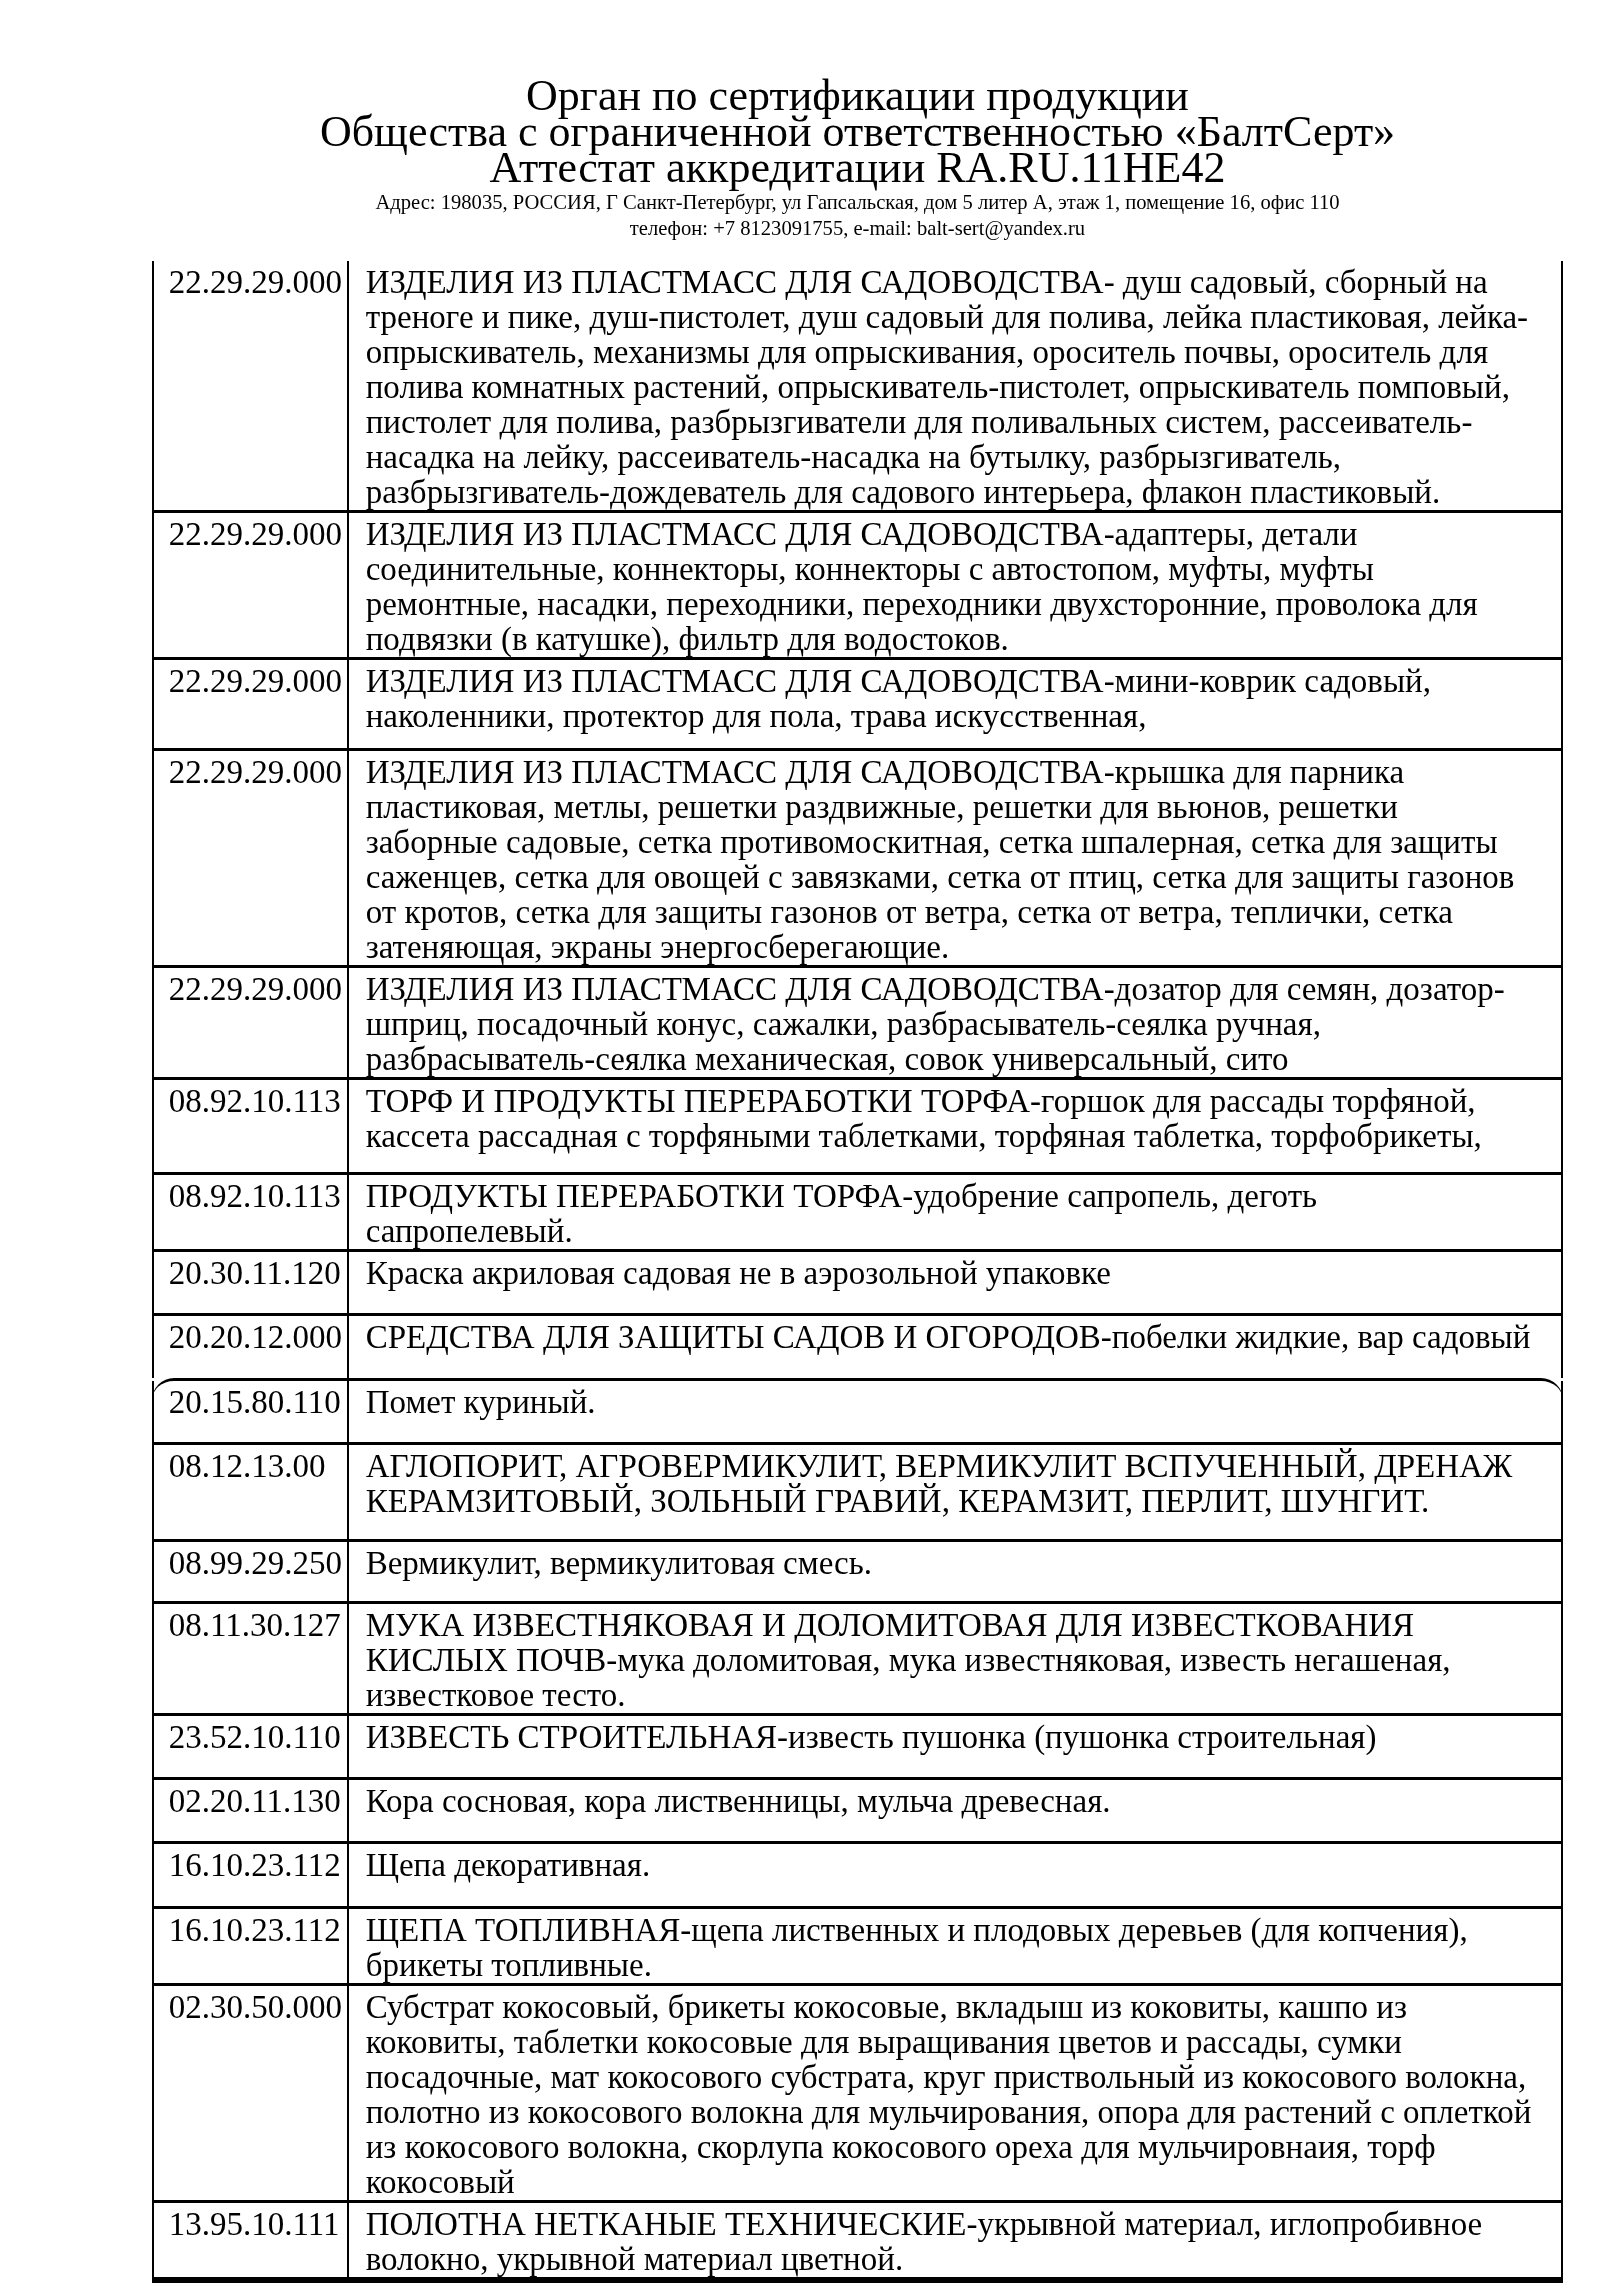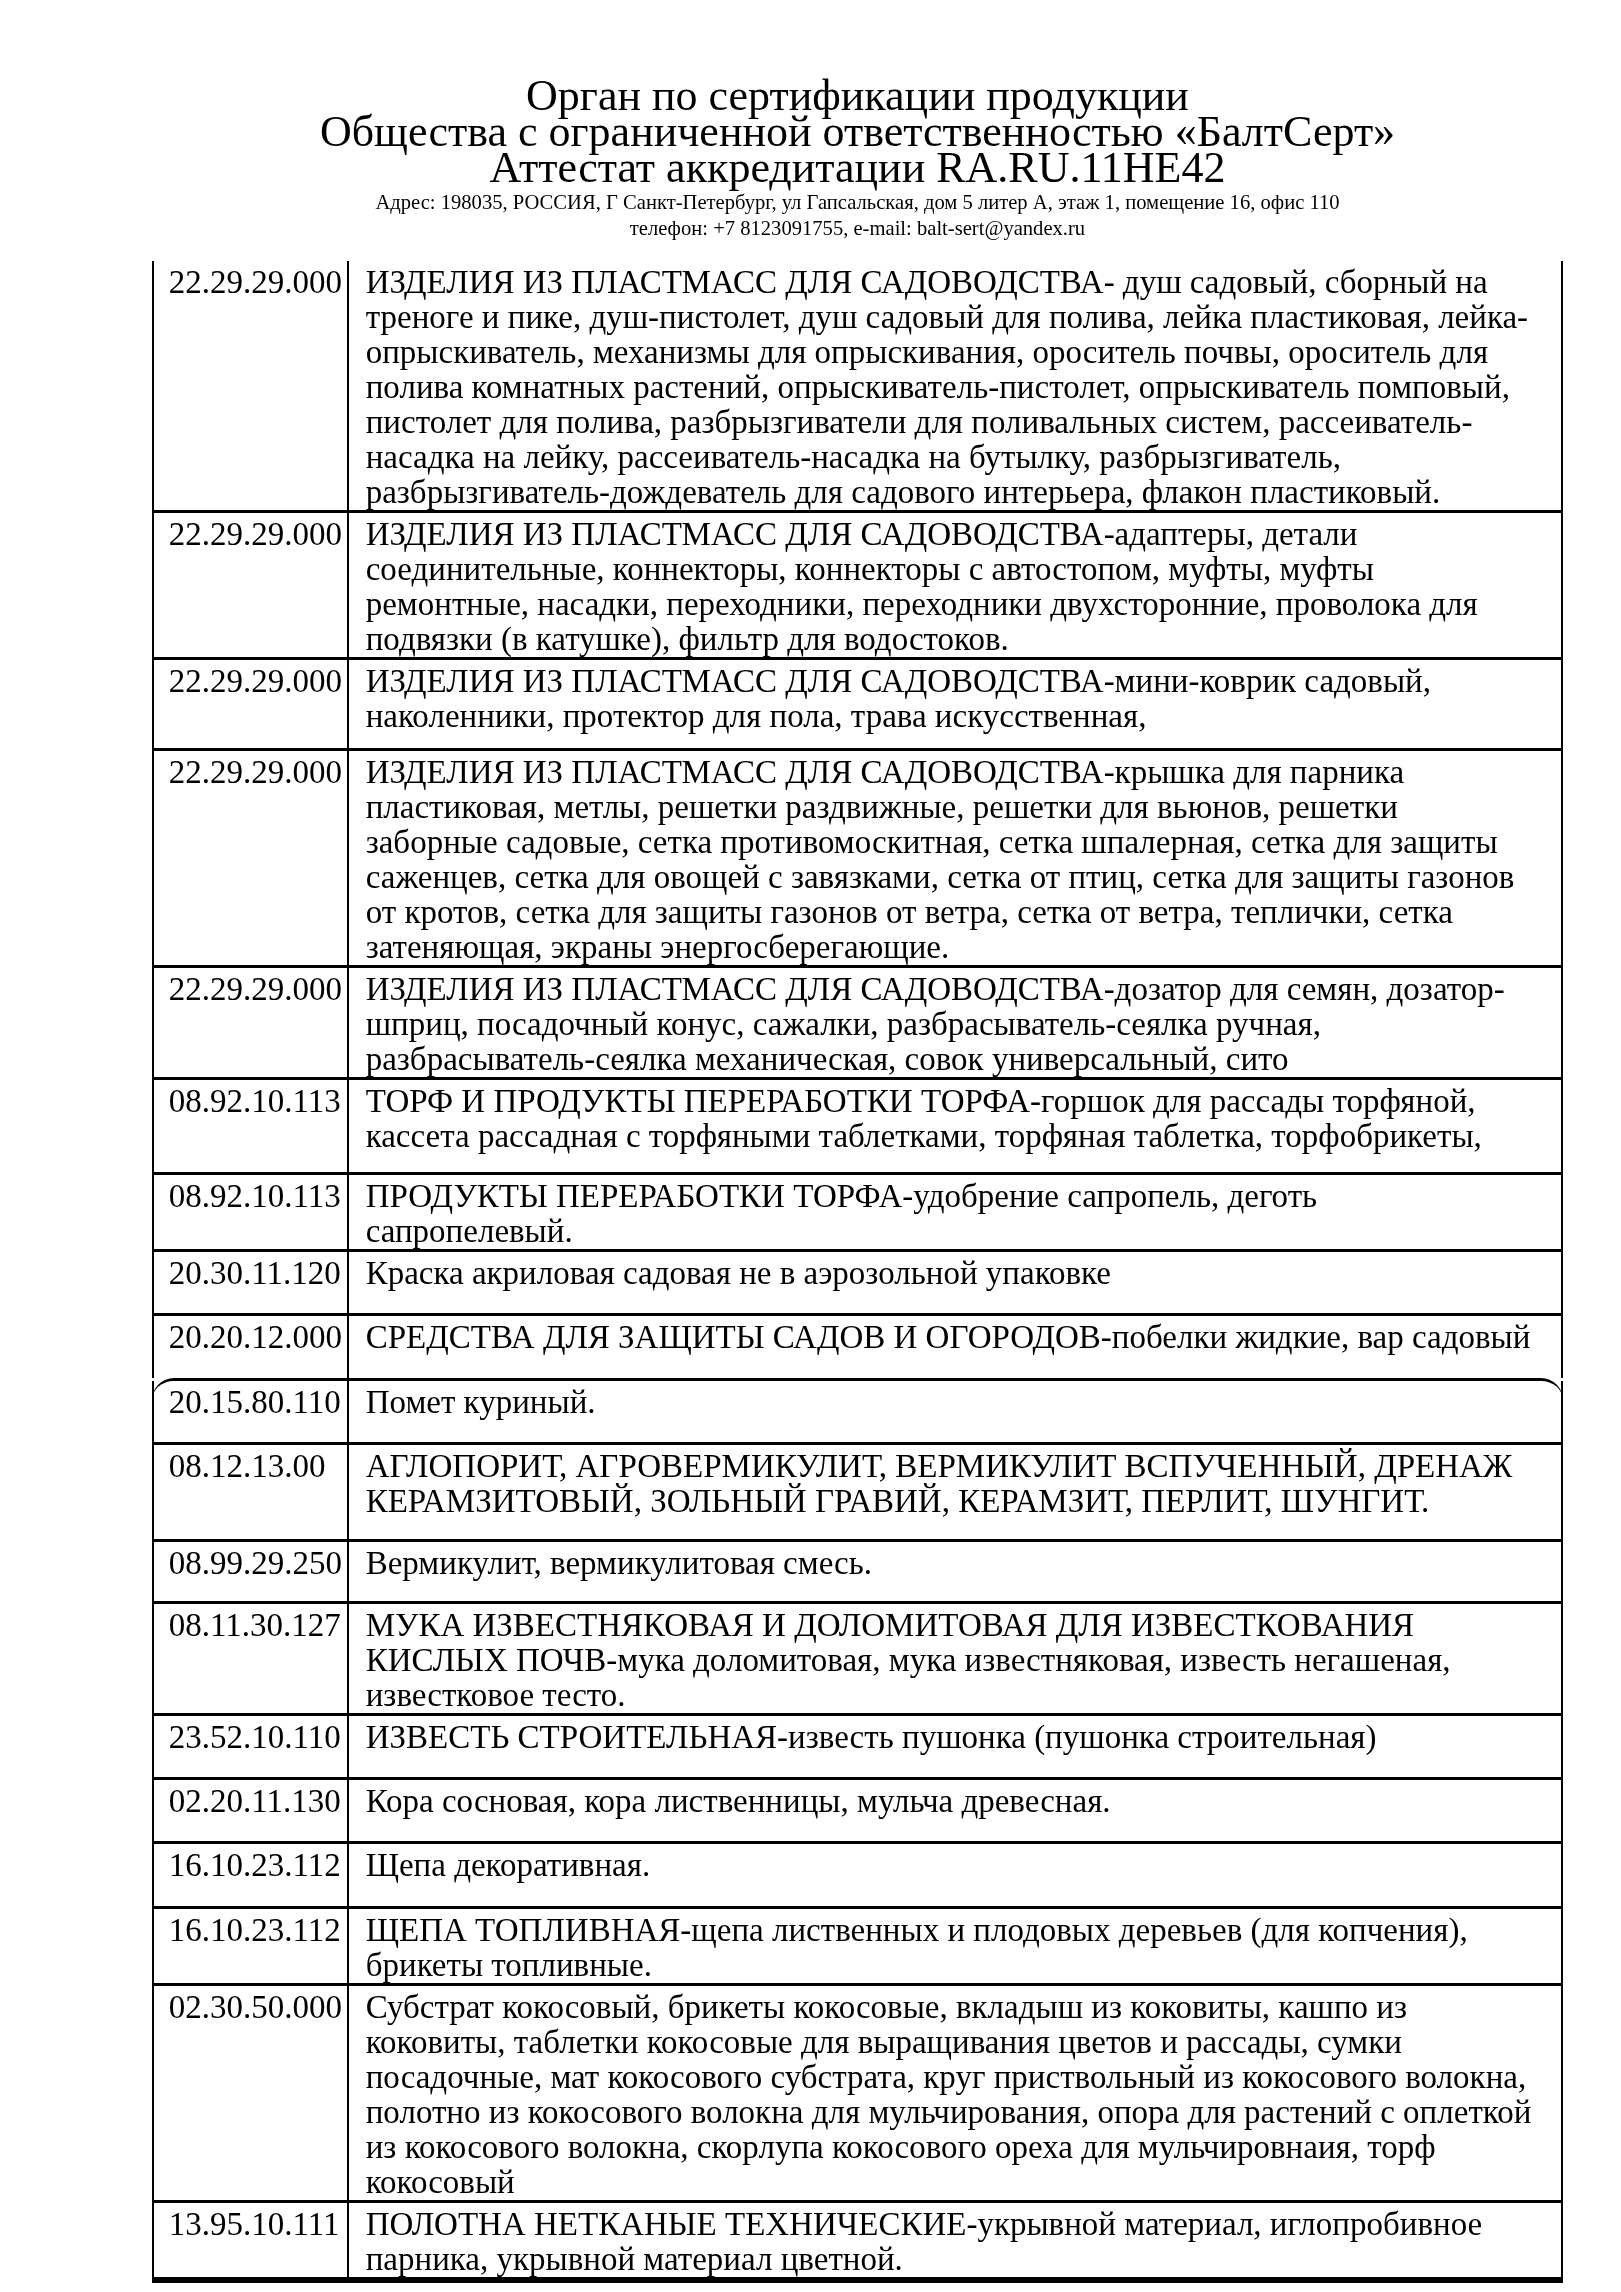--- a/index.html
+++ b/index.html
@@ -156,18 +156,18 @@
     <div class="cell desc">ЩЕПА ТОПЛИВНАЯ-щепа лиственных и плодовых деревьев (для копчения), брикеты топливные.</div>
   </div>
 
   <div class="row">
     <div class="cell code">02.30.50.000</div>
     <div class="cell desc">Субстрат кокосовый, брикеты кокосовые, вкладыш из коковиты, кашпо из коковиты, таблетки кокосовые для выращивания цветов и рассады, сумки посадочные, мат кокосового субстрата, круг приствольный из кокосового волокна, полотно из кокосового волокна для мульчирования, опора для растений с оплеткой из кокосового волокна, скорлупа кокосового ореха для мульчировнаия, торф кокосовый</div>
   </div>
 
   <div class="row">
     <div class="cell code">13.95.10.111</div>
-    <div class="cell desc">ПОЛОТНА НЕТКАНЫЕ ТЕХНИЧЕСКИЕ-укрывной материал, иглопробивное парника, укрывной материал цветной.</div>
+    <div class="cell desc">ПОЛОТНА НЕТКАНЫЕ ТЕХНИЧЕСКИЕ-укрывной материал, иглопробивное волокно, укрывной материал цветной.</div>
   </div>
 </div>
 
 </div>
 
 
 </body></html>

